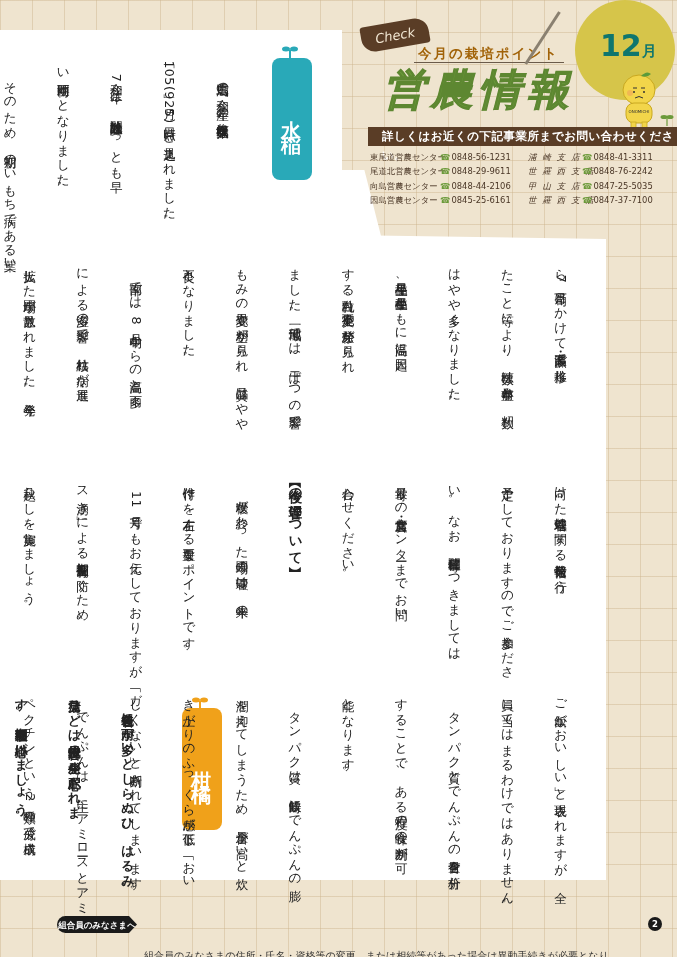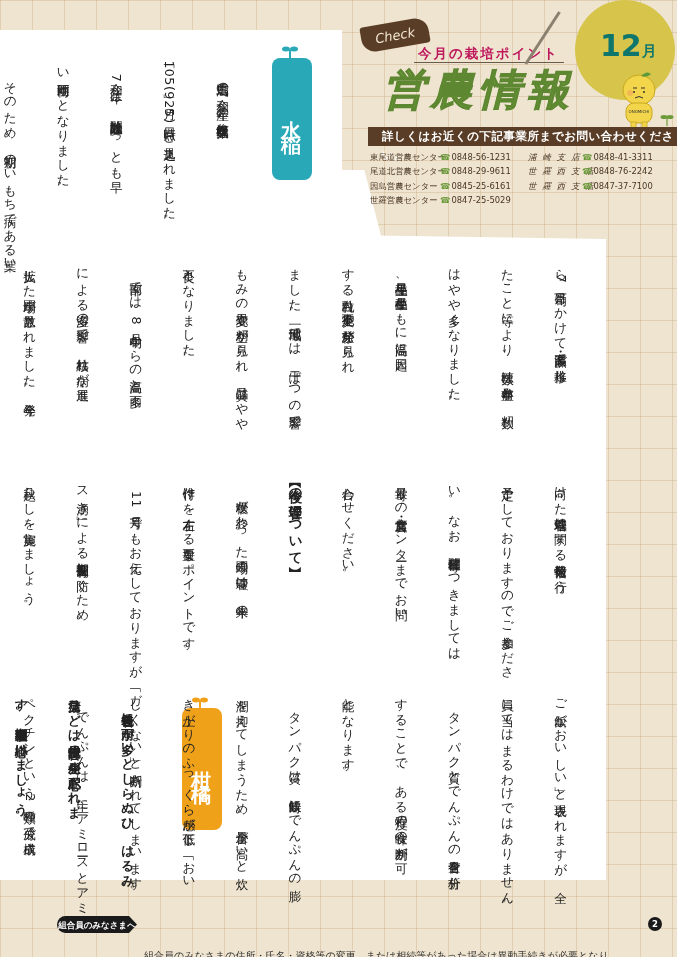--- a/index.html
+++ b/index.html
@@ -55,21 +55,21 @@
   }
 
   
   #check-tag {
     position: absolute; left: 361px; top: 22px; width: 68px; height: 26px;
     background: #5a3d26; color: #f1e6d2; font-size: 13px; font-style: italic;
     transform: rotate(-10deg); border-radius: 3px 14px 3px 14px;
     display:flex; align-items:center; justify-content:center;
   }
   #point-title {
-    position: absolute; left: 418px; top: 45px; font-size: 13.5px; color: #be185d;
+    position: absolute; left: 418px; top: 45px; font-size: 13.5px; color: #a16207;
     font-weight: bold; letter-spacing: 2px;
   }
   #point-underline {
     position:absolute; left: 414px; top: 62px; width: 150px; height: 1px; background:#6b5b4a;
   }
   #pencil {
     position:absolute; left: 558px; top: 12px; width: 3px; height: 62px; background:#8a8070;
     transform: rotate(33deg); transform-origin: top;
   }
   #month-circle {
@@ -160,28 +160,30 @@
     <span class="office-name2">浦崎支店</span>
     <span class="office-tel"><span class="tel-icon">☎</span><span>0848-41-3311</span></span>
   </div>
   <div class="office-row">
     <span class="office-name">尾道北営農センター</span>
     <span class="office-tel"><span class="tel-icon">☎</span><span>0848-29-9611</span></span>
     <span class="office-name2">世羅西支店</span>
     <span class="office-tel"><span class="tel-icon">☎</span><span>0848-76-2242</span></span>
   </div>
   <div class="office-row">
+    <span class="office-name">向島営農センター</span>
+    <span class="office-tel"><span class="tel-icon">☎</span><span>0848-44-2106</span></span>
+    <span class="office-name2">甲山支店</span>
+    <span class="office-tel"><span class="tel-icon">☎</span><span>0847-25-5035</span></span>
+  </div>
+  <div class="office-row">
     <span class="office-name">因島営農センター</span>
     <span class="office-tel"><span class="tel-icon">☎</span><span>0845-25-6161</span></span>
     <span class="office-name2">世羅西支店</span>
     <span class="office-tel"><span class="tel-icon">☎</span><span>0847-37-7100</span></span>
-  </div>
-  <div class="office-row">
-    <span class="office-name">世羅営農センター</span>
-    <span class="office-tel"><span class="tel-icon">☎</span><span>0847-25-5029</span></span>
   </div>
 </div>
 
 <svg class="sprout" style="left:282px;top:44px" viewBox="0 0 16 14">
   <path d="M8 14 V6" stroke="#29a9b8" stroke-width="2"></path>
   <ellipse cx="4" cy="5" rx="4" ry="2.5" fill="#29a9b8"></ellipse>
   <ellipse cx="12" cy="5" rx="4" ry="2.5" fill="#29a9b8"></ellipse>
 </svg>
 <div class="cat-badge" style="left:272px;top:58px;height:122px;background:#29a9b8;">水稲</div>
 

